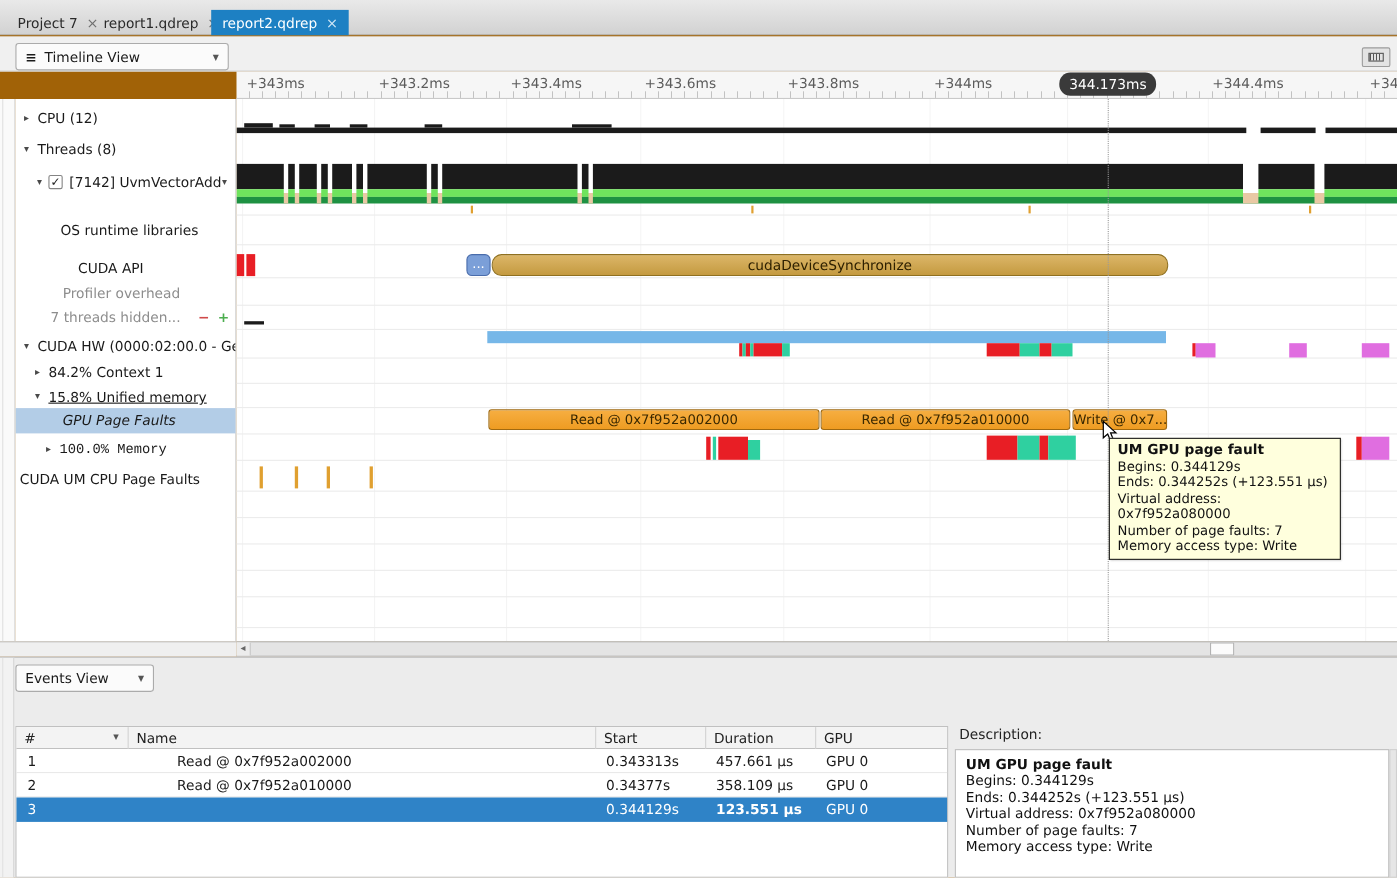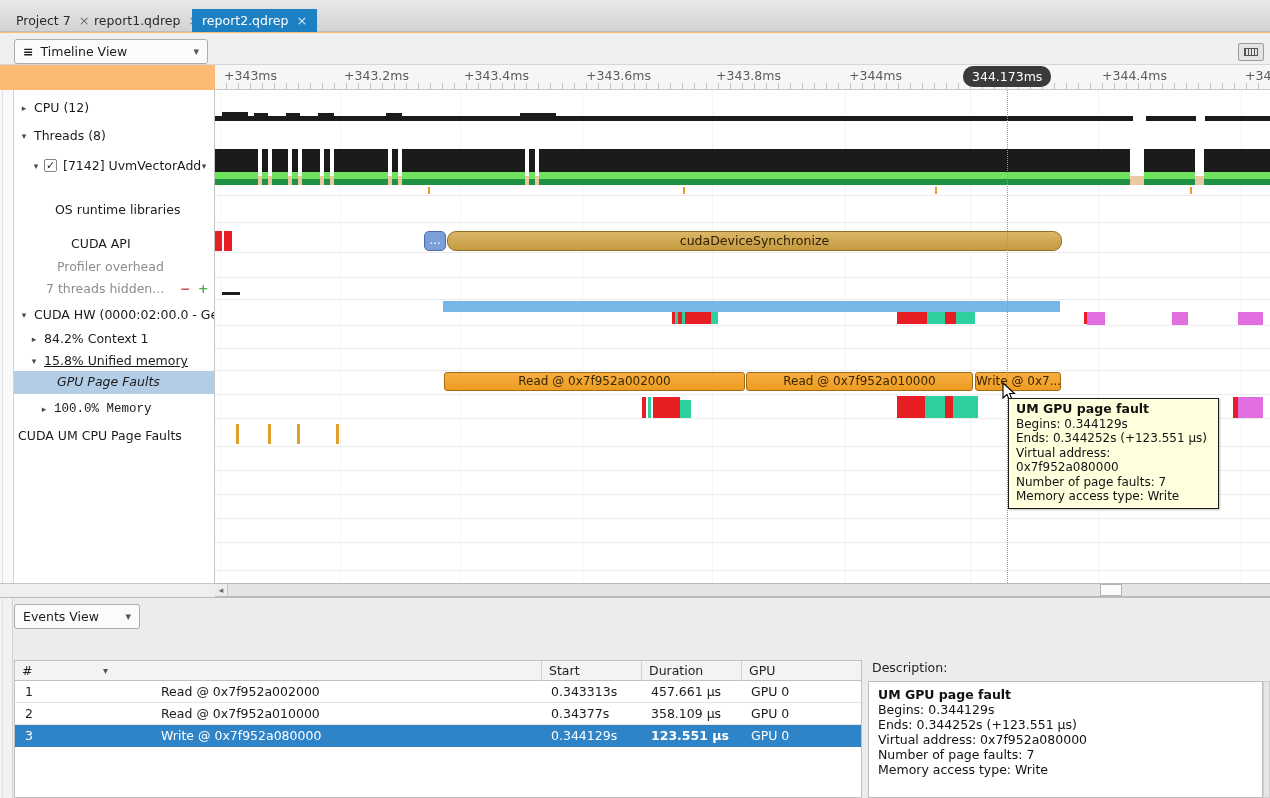--- a/index.html
+++ b/index.html
@@ -1,18 +1,18 @@
 <!DOCTYPE html>
 <html><head>
 <meta charset="utf-8">
 <style>
   * { margin:0; padding:0; box-sizing:border-box; }
   html,body { width:1270px; height:798px; }
   body { font-family:"DejaVu Sans","Liberation Sans",sans-serif; font-size:12.5px; color:#1a1a1a; background:#ececec; overflow:hidden; }
-  #app { position:relative; width:1270px; height:798px; background:#fdba74; }
+  #app { position:relative; width:1270px; height:798px; background:#a16207; }
   .abs { position:absolute; }
 
   
   .tabbar { left:0; top:0; width:1270px; height:32px; background:linear-gradient(#e9e9e9,#d2d2d2); border-bottom:1px solid #bdbdbd; }
   .tab { position:absolute; top:9px; height:23px; line-height:23px; padding:0 10px; color:#2a2a2a; cursor:default; }
   .tab .close { margin-left:8px; color:#707070; font-size:13px; }
   .tab.active { background:#1d80c3; color:#fff; }
   .tab.active .close { color:#cfe6f6; }
 
   
@@ -329,41 +329,41 @@
     <span>Events View</span>
     <span class="arrow" style="position:absolute; right:8px;">▾</span>
   </div>
 
   <div class="abs etable">
     <div class="ehead">
       <div class="ecol" style="left:0;    width:101px; border-left:none;">
         <span>#</span>
         <span class="sort-arrow">▾</span>
       </div>
+      <div class="ecol" style="left:101px; width:425px;">Name</div>
       <div class="ecol" style="left:526px; width:100px;">Start</div>
       <div class="ecol" style="left:626px; width:100px;">Duration</div>
       <div class="ecol" style="left:726px; width:120px;">GPU</div>
     </div>
     <div class="erow" style="top:20px;">
       <div class="ecell" style="left:0;    width:101px;">1</div>
       <div class="ecell" style="left:101px; width:425px; padding-left:45px;">Read @ 0x7f952a002000</div>
       <div class="ecell" style="left:526px; width:100px;">0.343313s</div>
       <div class="ecell" style="left:626px; width:100px;">457.661 µs</div>
       <div class="ecell" style="left:726px; width:120px;">GPU 0</div>
     </div>
     <div class="erow" style="top:42px;">
       <div class="ecell" style="left:0;    width:101px;">2</div>
       <div class="ecell" style="left:101px; width:425px; padding-left:45px;">Read @ 0x7f952a010000</div>
       <div class="ecell" style="left:526px; width:100px;">0.34377s</div>
       <div class="ecell" style="left:626px; width:100px;">358.109 µs</div>
       <div class="ecell" style="left:726px; width:120px;">GPU 0</div>
     </div>
     <div class="erow sel" style="top:64px;">
       <div class="ecell" style="left:0;    width:101px;">3</div>
-      <div class="ecell" style="left:101px; width:425px; padding-left:45px;">Write @ 0x7f952a080000</div>
       <div class="ecell" style="left:526px; width:100px;">0.344129s</div>
       <div class="ecell" style="left:626px; width:100px;font-weight:bold;">123.551 µs</div>
       <div class="ecell" style="left:726px; width:120px;">GPU 0</div>
     </div>
   </div>
 
   <div class="abs desc-label">Description:</div>
   <div class="abs desc-box">
     <div class="tt-title">UM GPU page fault</div>
     <div>Begins: 0.344129s</div>

